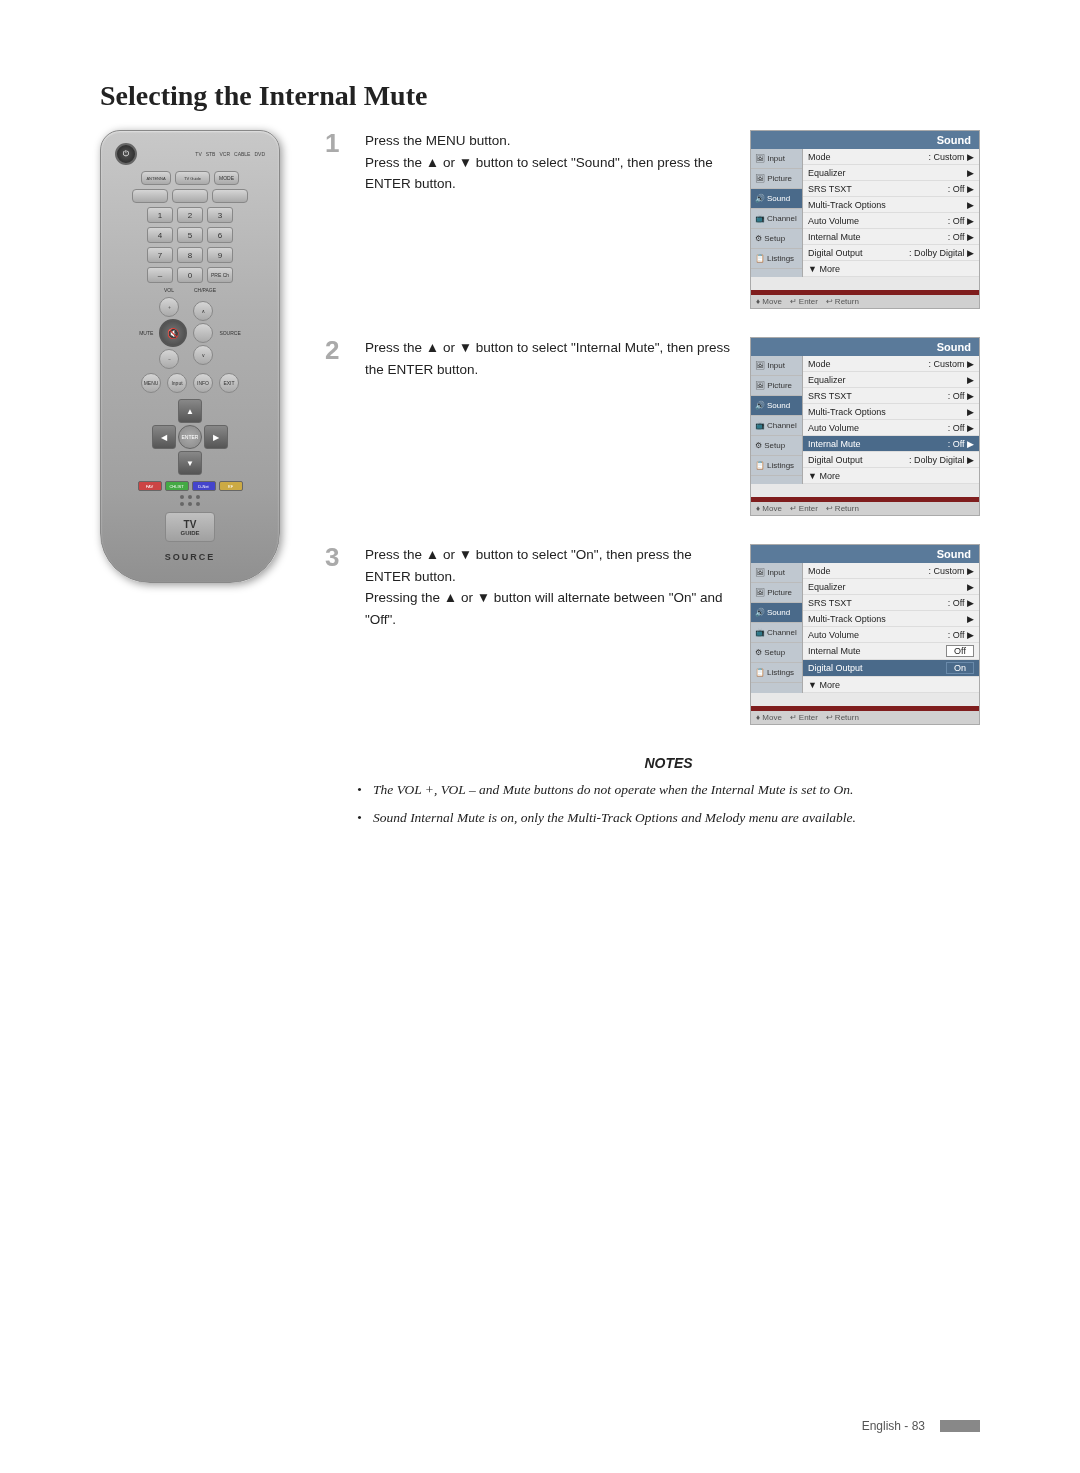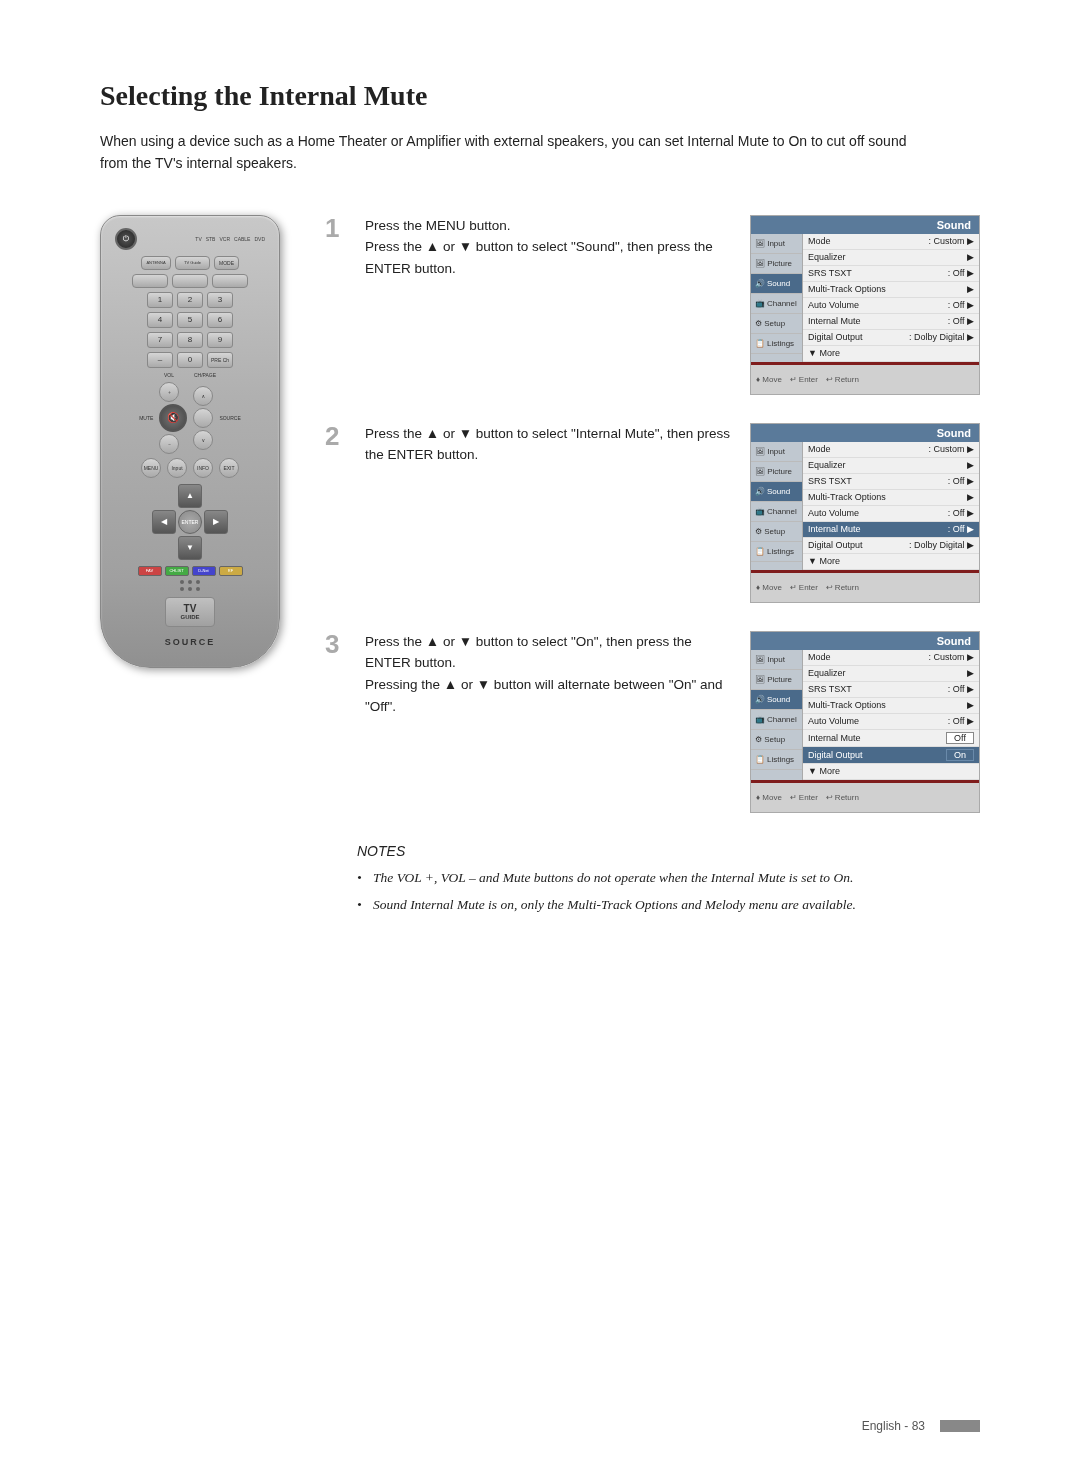--- a/index.html
+++ b/index.html
@@ -315,39 +315,41 @@
     .tv-menu-row.highlighted {
       background: #4a6a8a;
       color: #fff;
     }
 
     .tv-menu-row .row-label { color: inherit; }
     .tv-menu-row .row-value { color: inherit; font-size: 9px; }
 
     .tv-menu-footer {
       background: #d0d0d0;
-      padding: 10px 5px;
+      padding: 2px 5px;
       font-size: 8px;
       display: flex;
       gap: 8px;
       color: #555;
-      border-top: 3px solid #7f1d1d;
+      border-top: 5px solid #7f1d1d;
+      margin-top: 13px;
     }
 
     
     .notes-section {
       margin-top: 30px;
       max-width: 700px;
     }
 
     .notes-title {
       font-size: 14px;
-      font-weight: normal;
+      font-weight: bold;
       font-style: italic;
       margin-bottom: 8px;
+      text-align: center;
     }
 
     .notes-list {
       list-style: none;
       padding: 0;
       font-family: Liberation Serif, serif;
     }
 
     .notes-list li {
       font-size: 13.5px;
@@ -395,21 +397,20 @@
       height: 4px;
       border-radius: 50%;
       background: #666;
     }
   </style>
 </head>
 <body>
 
 <div class="page">
   <h1>Selecting the Internal Mute</h1>
-  <p class="intro-text">When using a device such as a Home Theater or Amplifier with external speakers, you can set Internal Mute to On to cut off sound from the TV's internal speakers.</p>
 
   <div class="main-content">
 
     <div class="remote-container">
       <div class="remote">
 
         <div class="remote-top">
           <div class="power-btn">⏻</div>
           <div class="source-labels">
             <span>TV</span>

